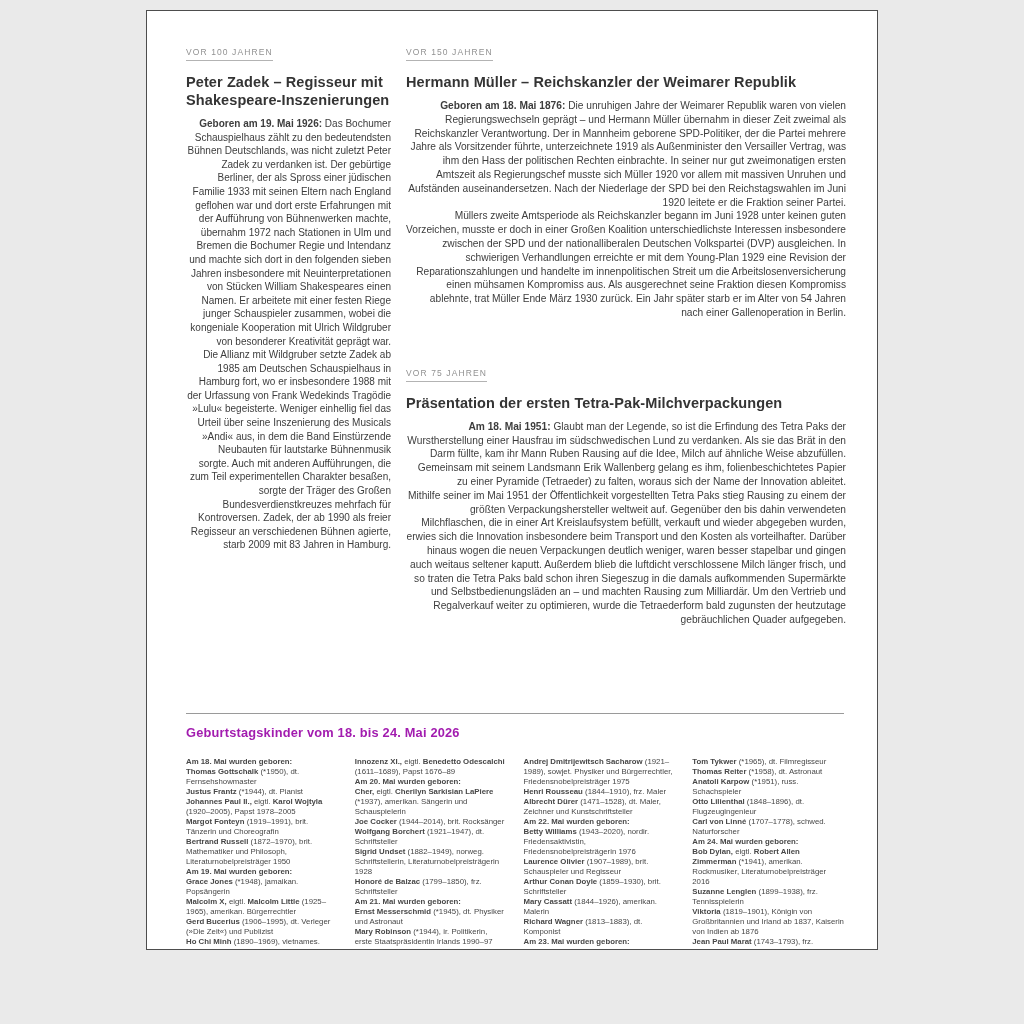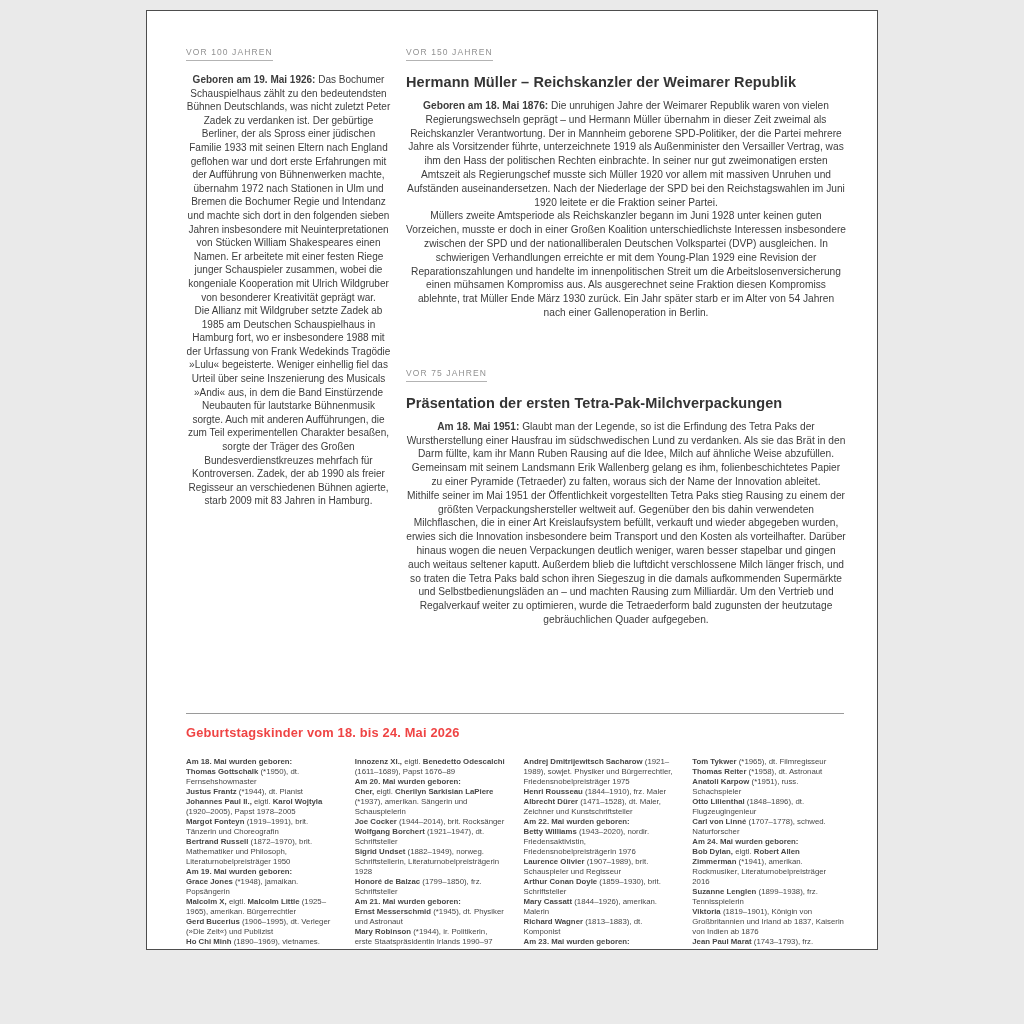--- a/index.html
+++ b/index.html
@@ -40,36 +40,36 @@
     line-height: 18px;
     font-weight: 700;
     color: #343434;
     margin-bottom: 8px;
     letter-spacing: 0.1px;
   }
   .body-text {
     font-size: 10px;
     line-height: 13.6px;
     color: #3d3d3d;
-    text-align: center;
+    text-align: right;
     hyphens: auto;
   }
   .right-col .body-text { font-size: 10.2px; line-height: 13.8px; }
   .body-text p { margin: 0; }
   .lead { font-weight: 700; }
   .article + .article { margin-top: 42px; }
   .divider {
     border: 0;
     border-top: 1px solid #9a9a9a;
     margin: 0 0 11px 0;
   }
   .birthdays-title {
     font-size: 12.8px;
     font-weight: 700;
-    color: #ef4444;
+    color: #a21caf;
     letter-spacing: 0.2px;
     margin-bottom: 17px;
   }
   .bcols {
     display: grid;
     grid-template-columns: repeat(4, 1fr);
     column-gap: 17px;
   }
   .bcol { font-size: 7.8px; line-height: 10px; color: #474747; }
   .bday-header { font-weight: 700; }
@@ -80,20 +80,21 @@
 </head>
 <body>
 
 <div class="page">
 
   <div class="articles">
 
     <div class="left-col">
       <div class="article">
         <div class="kicker">VOR 100 JAHREN</div>
+        <h2 class="article-title">Peter Zadek – Regisseur mit Shakespeare-Inszenierungen</h2>
         <div class="body-text">
           <p><strong class="lead">Geboren am 19. Mai 1926:</strong><span> Das Bochumer Schauspielhaus zählt zu den bedeutendsten Bühnen Deutschlands, was nicht zuletzt Peter Zadek zu verdanken ist. Der gebürtige Berliner, der als Spross einer jüdischen Familie 1933 mit seinen Eltern nach England geflohen war und dort erste Erfahrungen mit der Aufführung von Bühnenwerken machte, übernahm 1972 nach Stationen in Ulm und Bremen die Bochumer Regie und Intendanz und machte sich dort in den folgenden sieben Jahren insbesondere mit Neuinterpretationen von Stücken William Shakespeares einen Namen. Er arbeitete mit einer festen Riege junger Schauspieler zusammen, wobei die kongeniale Kooperation mit Ulrich Wildgruber von besonderer Kreativität geprägt war.</span></p>
           <p>Die Allianz mit Wildgruber setzte Zadek ab 1985 am Deutschen Schauspielhaus in Hamburg fort, wo er insbesondere 1988 mit der Urfassung von Frank Wedekinds Tragödie »Lulu« begeisterte. Weniger einhellig fiel das Urteil über seine Inszenierung des Musicals »Andi« aus, in dem die Band Einstürzende Neubauten für lautstarke Bühnenmusik sorgte. Auch mit anderen Aufführungen, die zum Teil experimentellen Charakter besaßen, sorgte der Träger des Großen Bundesverdienstkreuzes mehrfach für Kontroversen. Zadek, der ab 1990 als freier Regisseur an verschiedenen Bühnen agierte, starb 2009 mit 83 Jahren in Hamburg.</p>
         </div>
       </div>
     </div>
 
     <div class="right-col">
       <div class="article">
         <div class="kicker">VOR 150 JAHREN</div>

